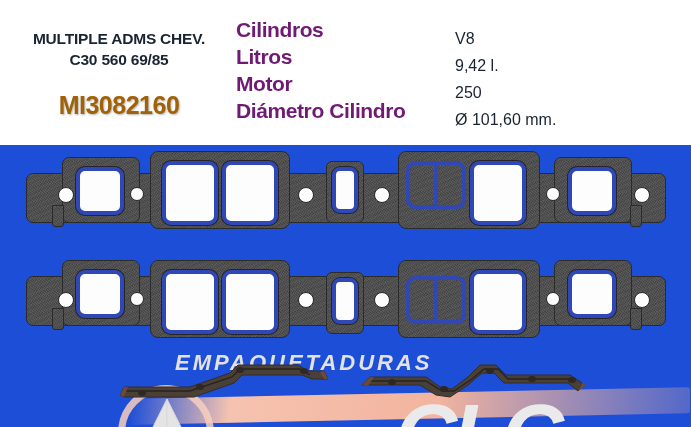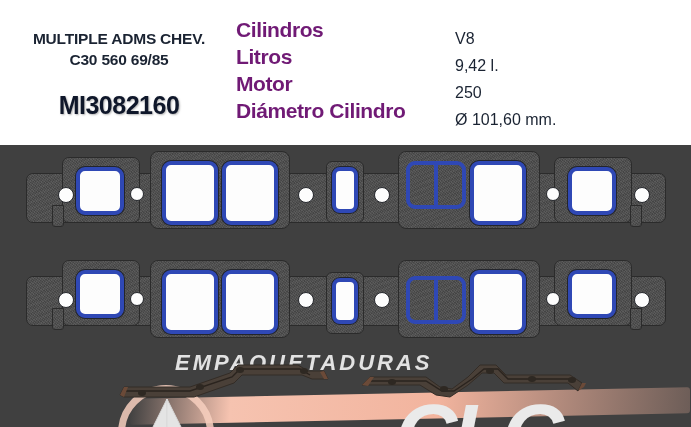--- a/index.html
+++ b/index.html
@@ -18,37 +18,37 @@
     position: absolute; left: 8px; top: 28px; width: 222px;
     text-align: center; color: #1a2332;
   }
   .part-desc-l1, .part-desc-l2 {
     font-size: 15.5px; font-weight: bold; letter-spacing: -0.2px; line-height: 21px;
     white-space: nowrap;
   }
   .part-number {
     margin-top: 21px;
     font-size: 25px; font-weight: bold; letter-spacing: -0.5px;
-    color: #0f172a; white-space: nowrap;
+    color: #a16207; white-space: nowrap;
     text-shadow: 1px 1px 2px rgba(120,120,120,0.55);
   }
 
   .spec-labels { position: absolute; left: 236px; top: 16px; width: 215px; }
   .spec-label {
     font-size: 21px; font-weight: bold; color: #701a75;
     line-height: 27px; letter-spacing: -0.4px; white-space: nowrap;
   }
   .spec-values { position: absolute; left: 455px; top: 25px; width: 180px; }
   .spec-value {
     font-size: 16px; color: #1a2332; line-height: 27px;
     letter-spacing: 0px; white-space: nowrap;
   }
 
   
-  #photo { position: absolute; left: 0; top: 145px; width: 691px; height: 282px; overflow: hidden; background:#404040; }
+  #photo { position: absolute; left: 0; top: 145px; width: 691px; height: 282px; overflow: hidden; background:#1d4ed8; }
 
   
   .wm { position: absolute; pointer-events: none; }
   .wm-text {
     font-style: italic; font-weight: bold; color: #e2e2e2;
     letter-spacing: 3px; white-space: nowrap;
   }
   #wm-empaq { left: 175px; top: 205px; font-size: 22px; }
   #wm-clc {
     left: 395px; top: 240px; font-size: 86px; font-style: italic; font-weight: bold;

